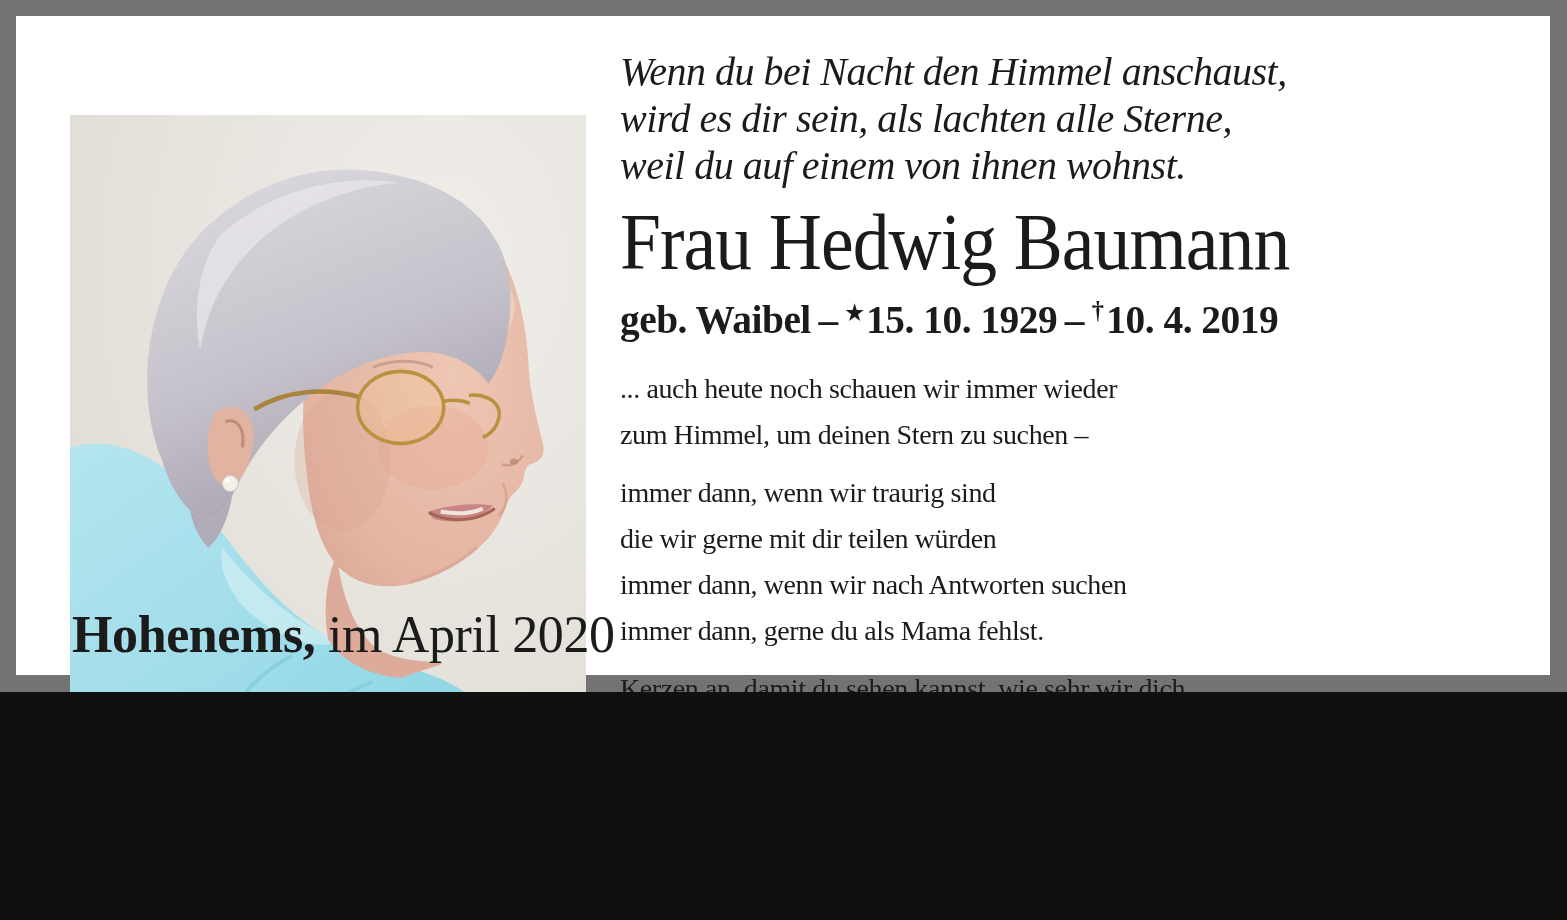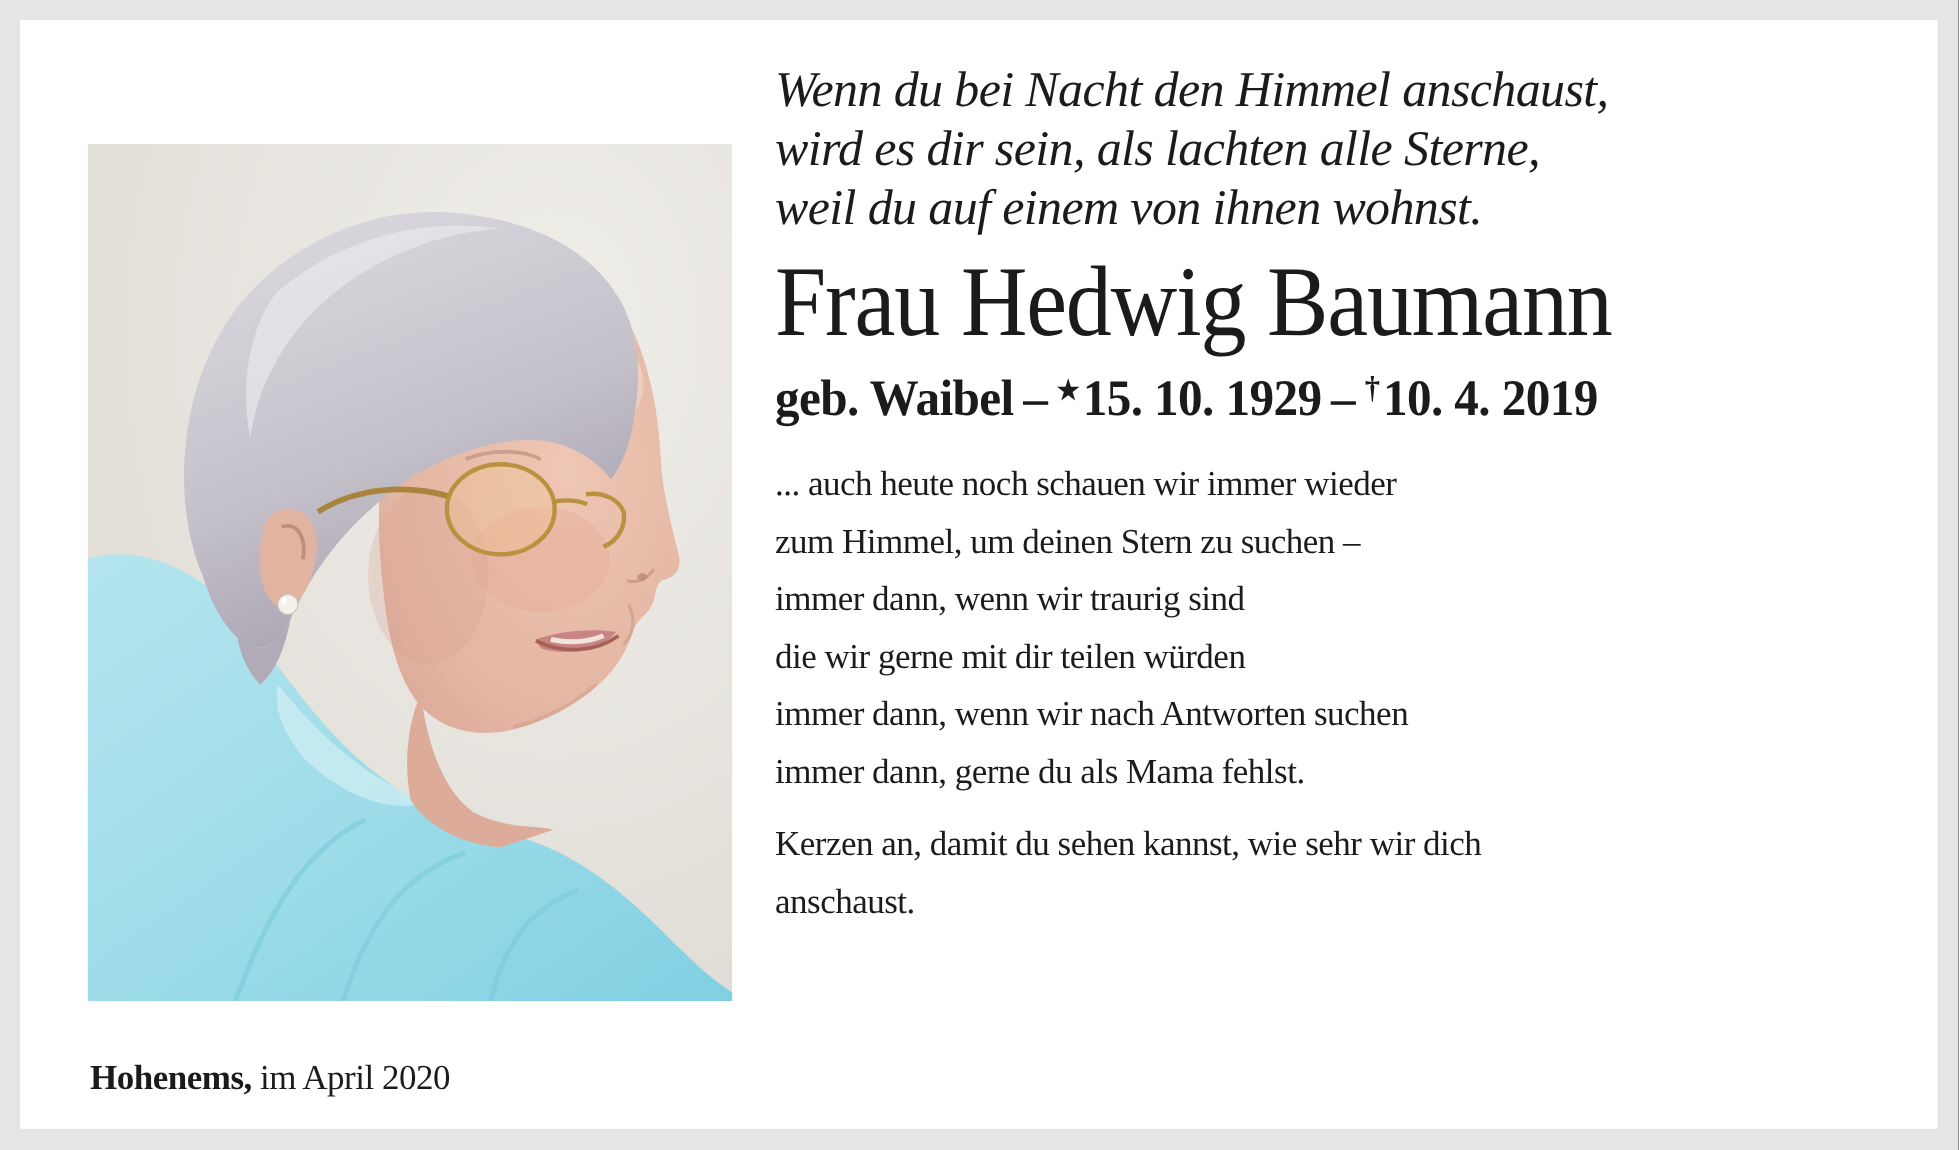--- a/index.html
+++ b/index.html
@@ -1,22 +1,22 @@
 <!DOCTYPE html>
 <html><head>
 <meta charset="utf-8">
 <style>
   * { margin:0; padding:0; box-sizing:border-box; }
   html,body { background:#101010; }
   body { font-family:"Liberation Serif","DejaVu Serif",serif; }
 
   .frame {
     position:relative;
-    width:1567px; height:920px;
-    background:#e5e5e5;
+    width:1567px; height:692px;
+    background:#737373;
     overflow:hidden;
   }
   .sheet {
     position:absolute;
     left:16px; top:16px; right:17px; bottom:17px;
     background:#ffffff;
   }
 
   
   .photo {
@@ -77,28 +77,28 @@
     margin-right:3px;
     font-weight:bold;
   }
 
   .para {
     font-size:28px;
     line-height:46px;
     letter-spacing:-0.4px;
   }
   .para.intro   { margin-top:22px; }
-  .para.refrain { }
+  .para.refrain { margin-top:12px; }
   .para.closing { margin-top:12px; }
 
   
   .footer-left {
     position:absolute;
     left:56px; bottom:16px;
-    font-size:28px; line-height:48px;
+    font-size:52px; line-height:48px;
     color:#1b1b1b;
     letter-spacing:-0.4px;
     white-space:nowrap;
   }
   .footer-right {
     position:absolute;
     left:604px; bottom:16px;
     font-size:41px; line-height:48px;
     color:#1b1b1b;
     letter-spacing:-0.4px;

